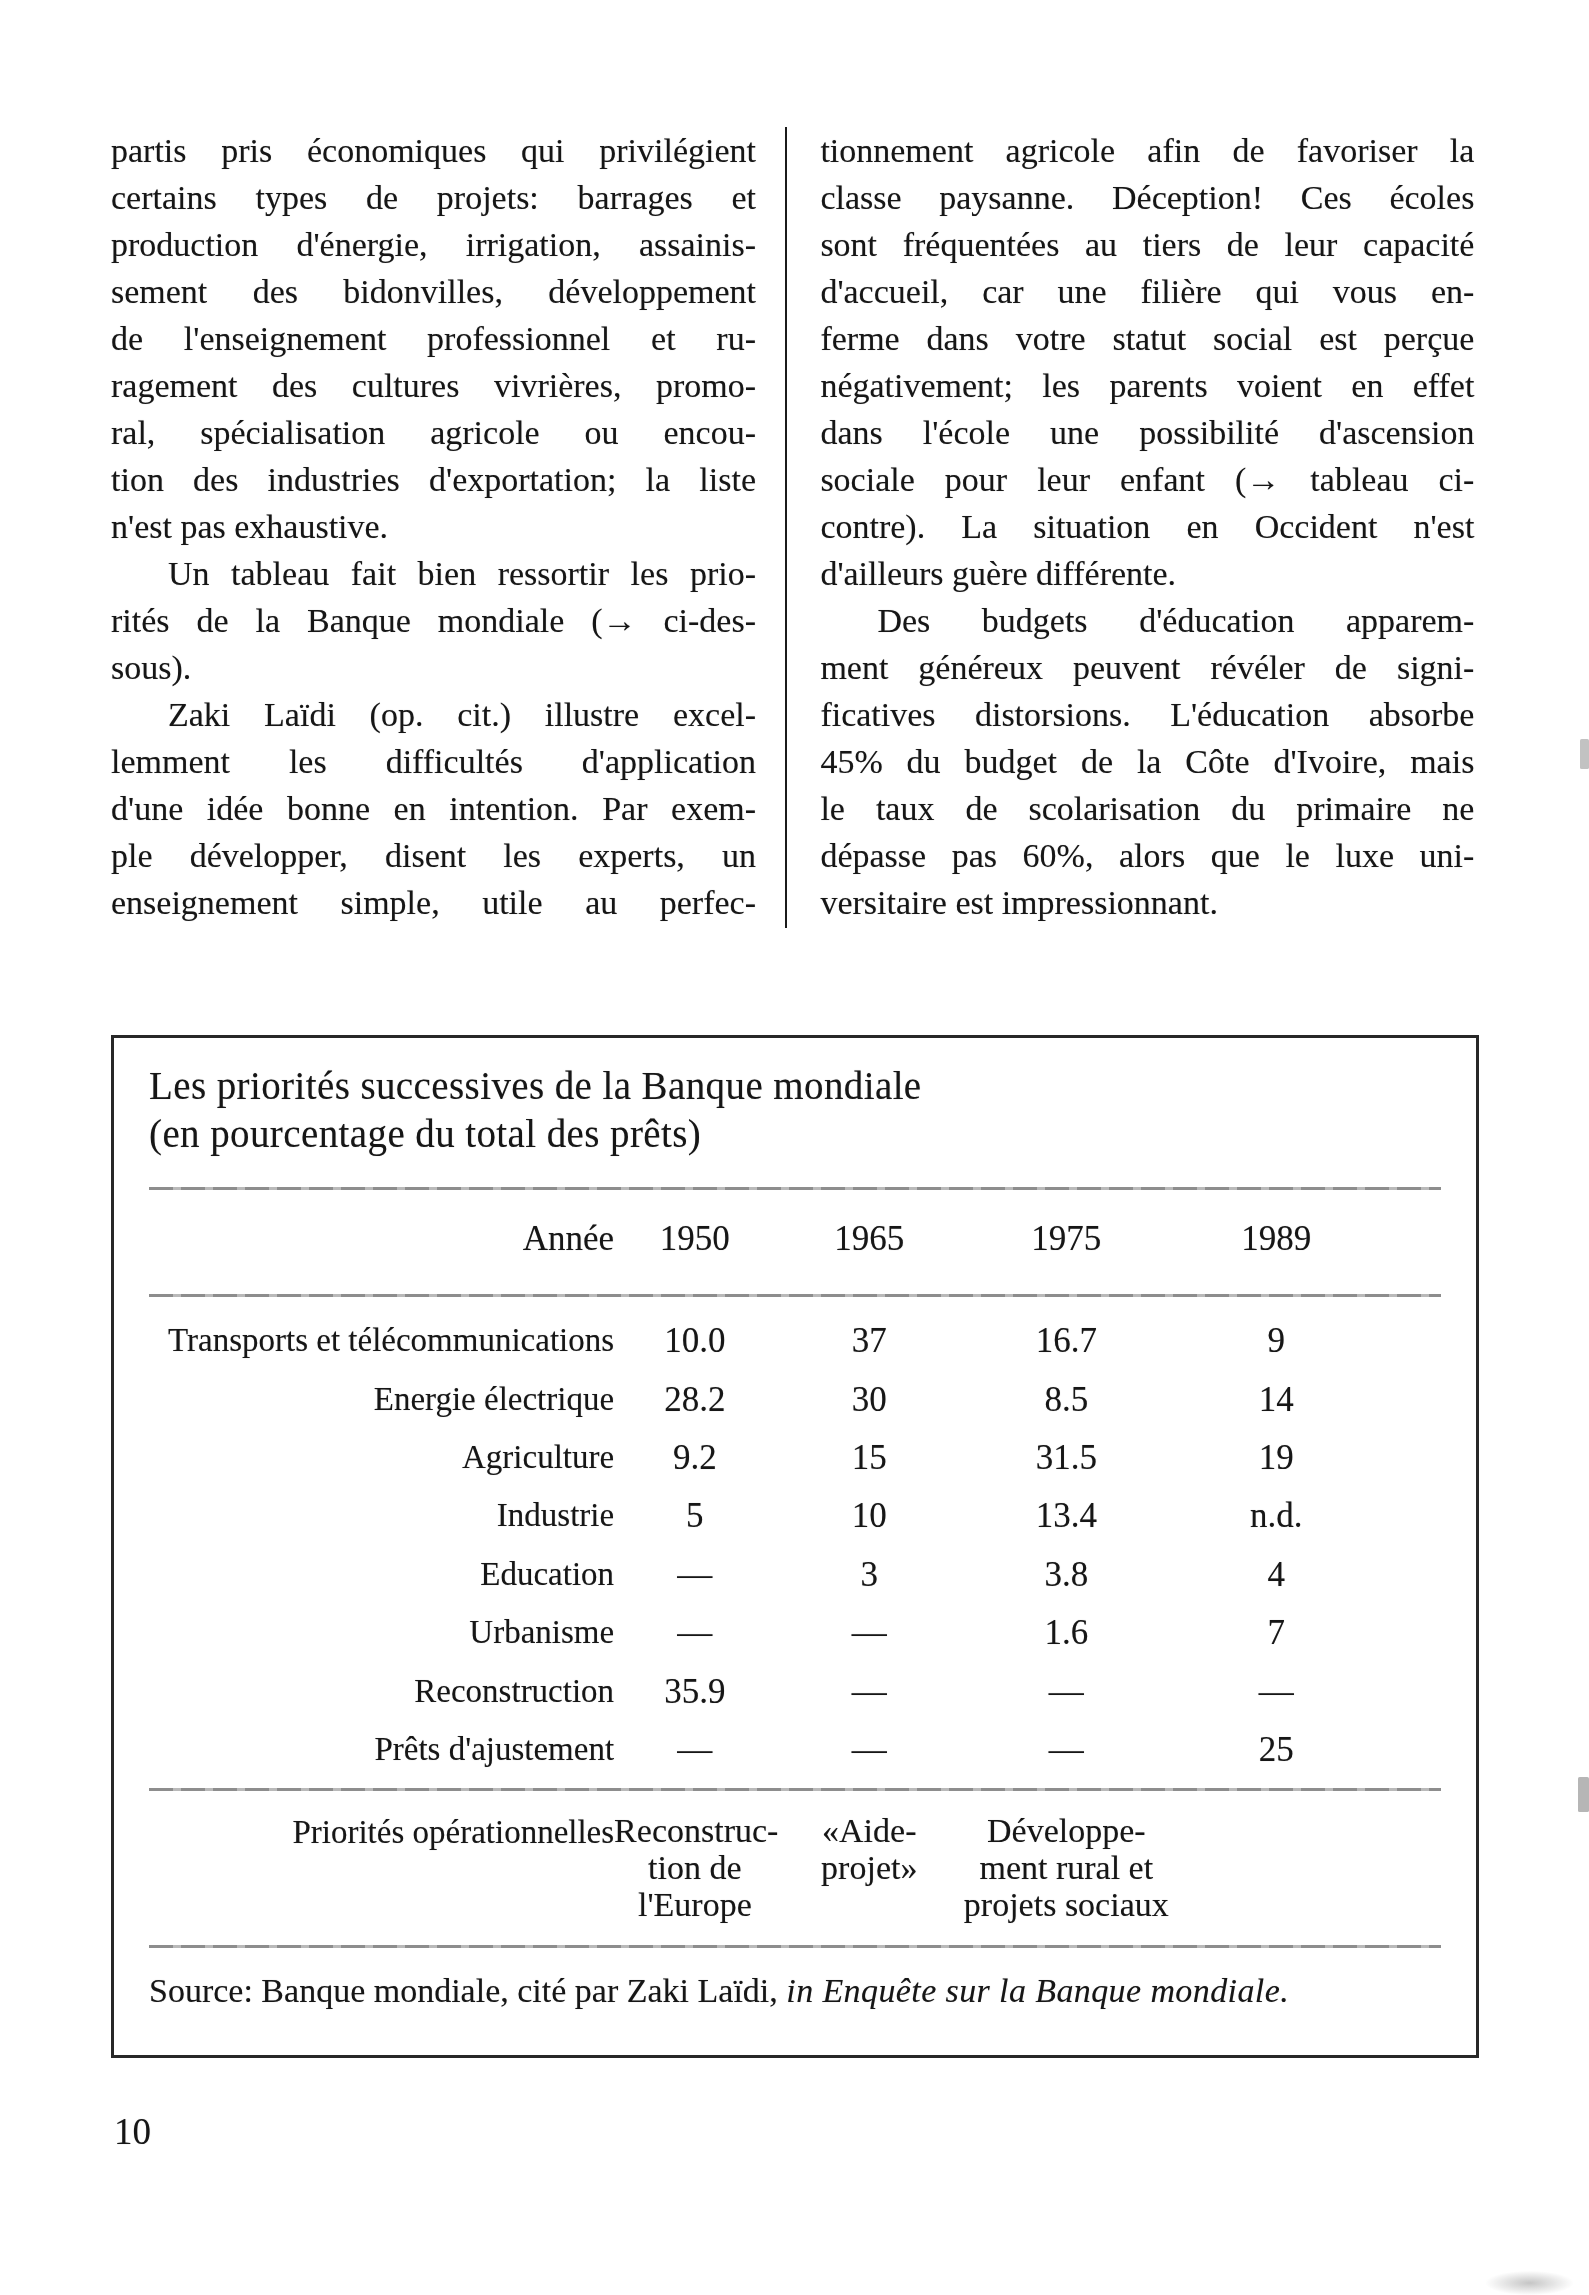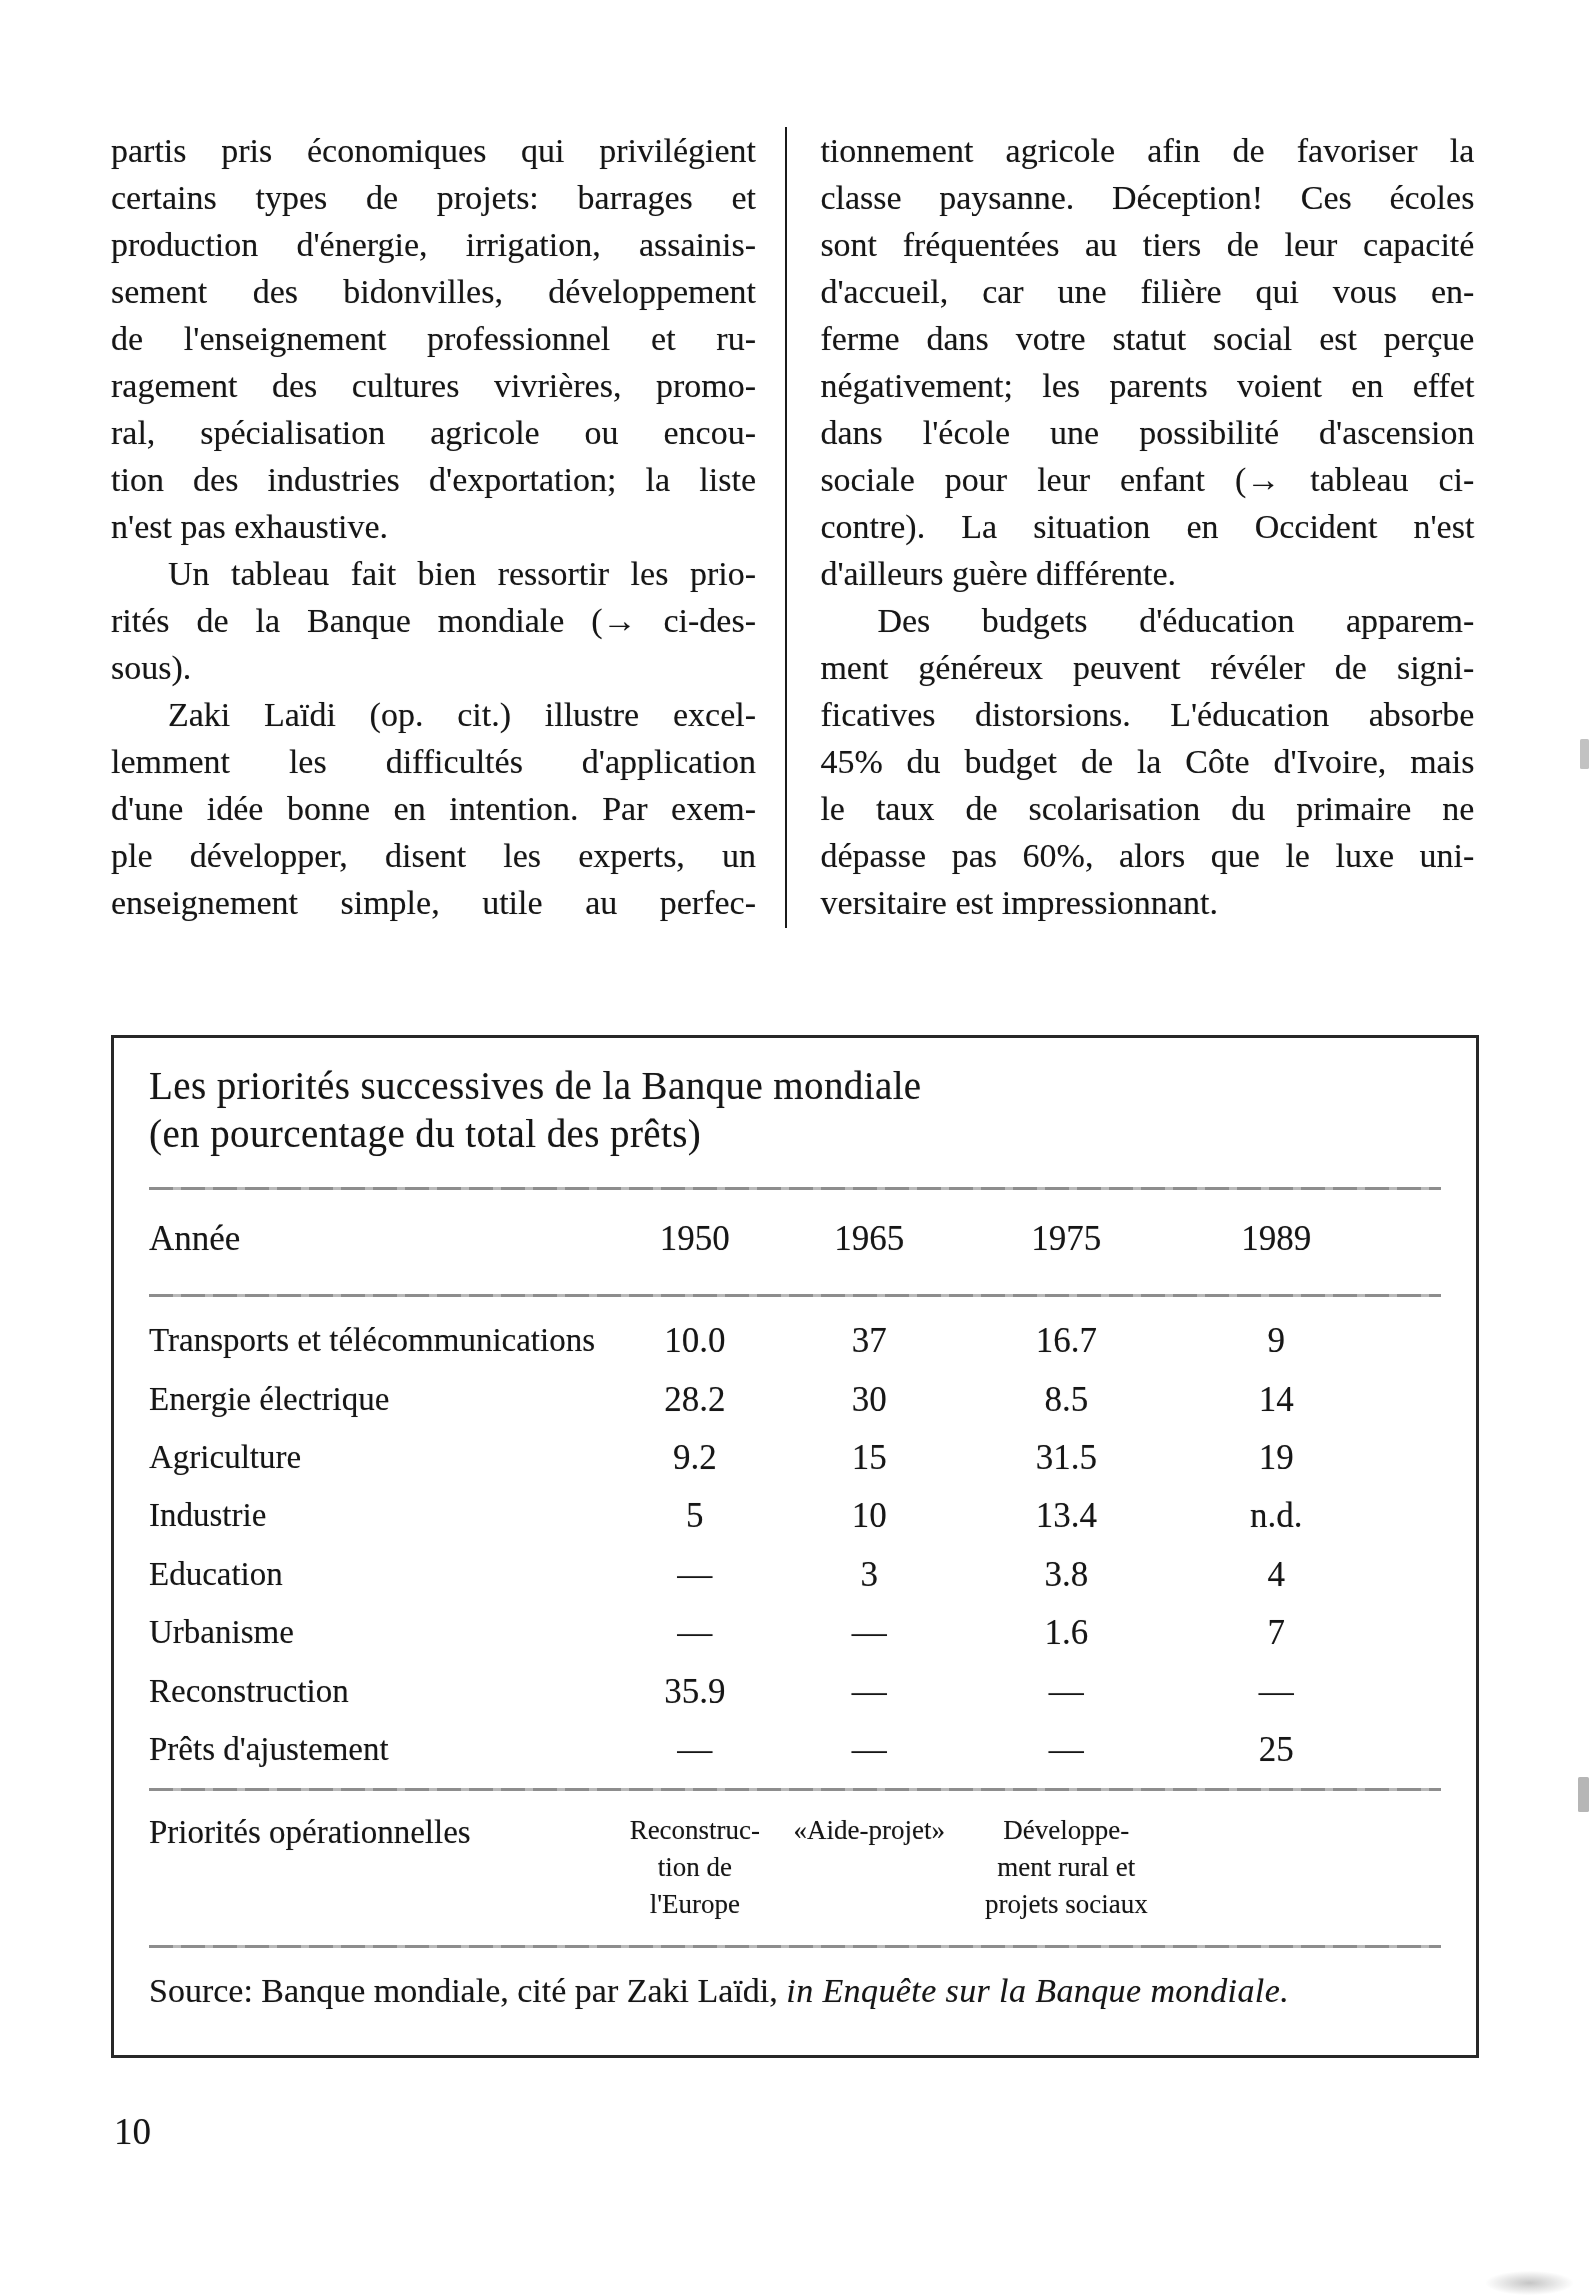--- a/index.html
+++ b/index.html
@@ -27,28 +27,28 @@
   }
   .ttitle{font-size:39px;line-height:48px;font-weight:normal;letter-spacing:0.4px;}
   .rule{
     height:3.2px;border:0;
     background:repeating-linear-gradient(90deg,#8d8d8d 0 24px,#b9b9b9 24px 32px);
     text-shadow:none;
   }
   .r1{margin-top:29px;}
   .grid{display:grid;grid-template-columns:36% 12.5% 14.5% 16% 16.5% 4.5%;}
   .thead{padding:29px 0 35px 0;font-size:35px;}
-  .tlabel{text-align:left;}
+  .tlabel{text-align:right;}
   .tnum{text-align:center;}
   .rows{padding:14.3px 0 9.5px 0;}
   .trow{padding:8.7px 0;font-size:35px;line-height:41px;}
   .trow .tlabel{font-size:33px;}
   .pblock{padding:20.7px 0 22px 0;}
   .pblock .tlabel{font-size:33px;line-height:40px;}
-  .pcell{text-align:center;font-size:27px;line-height:37px;}
+  .pcell{text-align:center;font-size:34px;line-height:37px;}
   .srcline{padding:24px 0;font-size:34px;}
   .srcline i{letter-spacing:0.4px;}
   
   .pagenum{position:absolute;left:114px;top:2110px;font-size:37px;}
   .edge-mark-a{position:absolute;right:0;top:739px;width:9.5px;height:30px;background:#9a9a9a;opacity:.6;border-radius:1.6px;text-shadow:none;}
   .edge-mark-b{position:absolute;right:0;top:1777px;width:11px;height:35px;background:#8f8f8f;opacity:.65;border-radius:1.6px;text-shadow:none;}
   .corner-smudge{position:absolute;right:16px;bottom:0;width:87px;height:24px;
     background:radial-gradient(ellipse at center,rgba(110,110,110,.40),rgba(110,110,110,0) 72%);text-shadow:none;}
 </style>
 </head>

